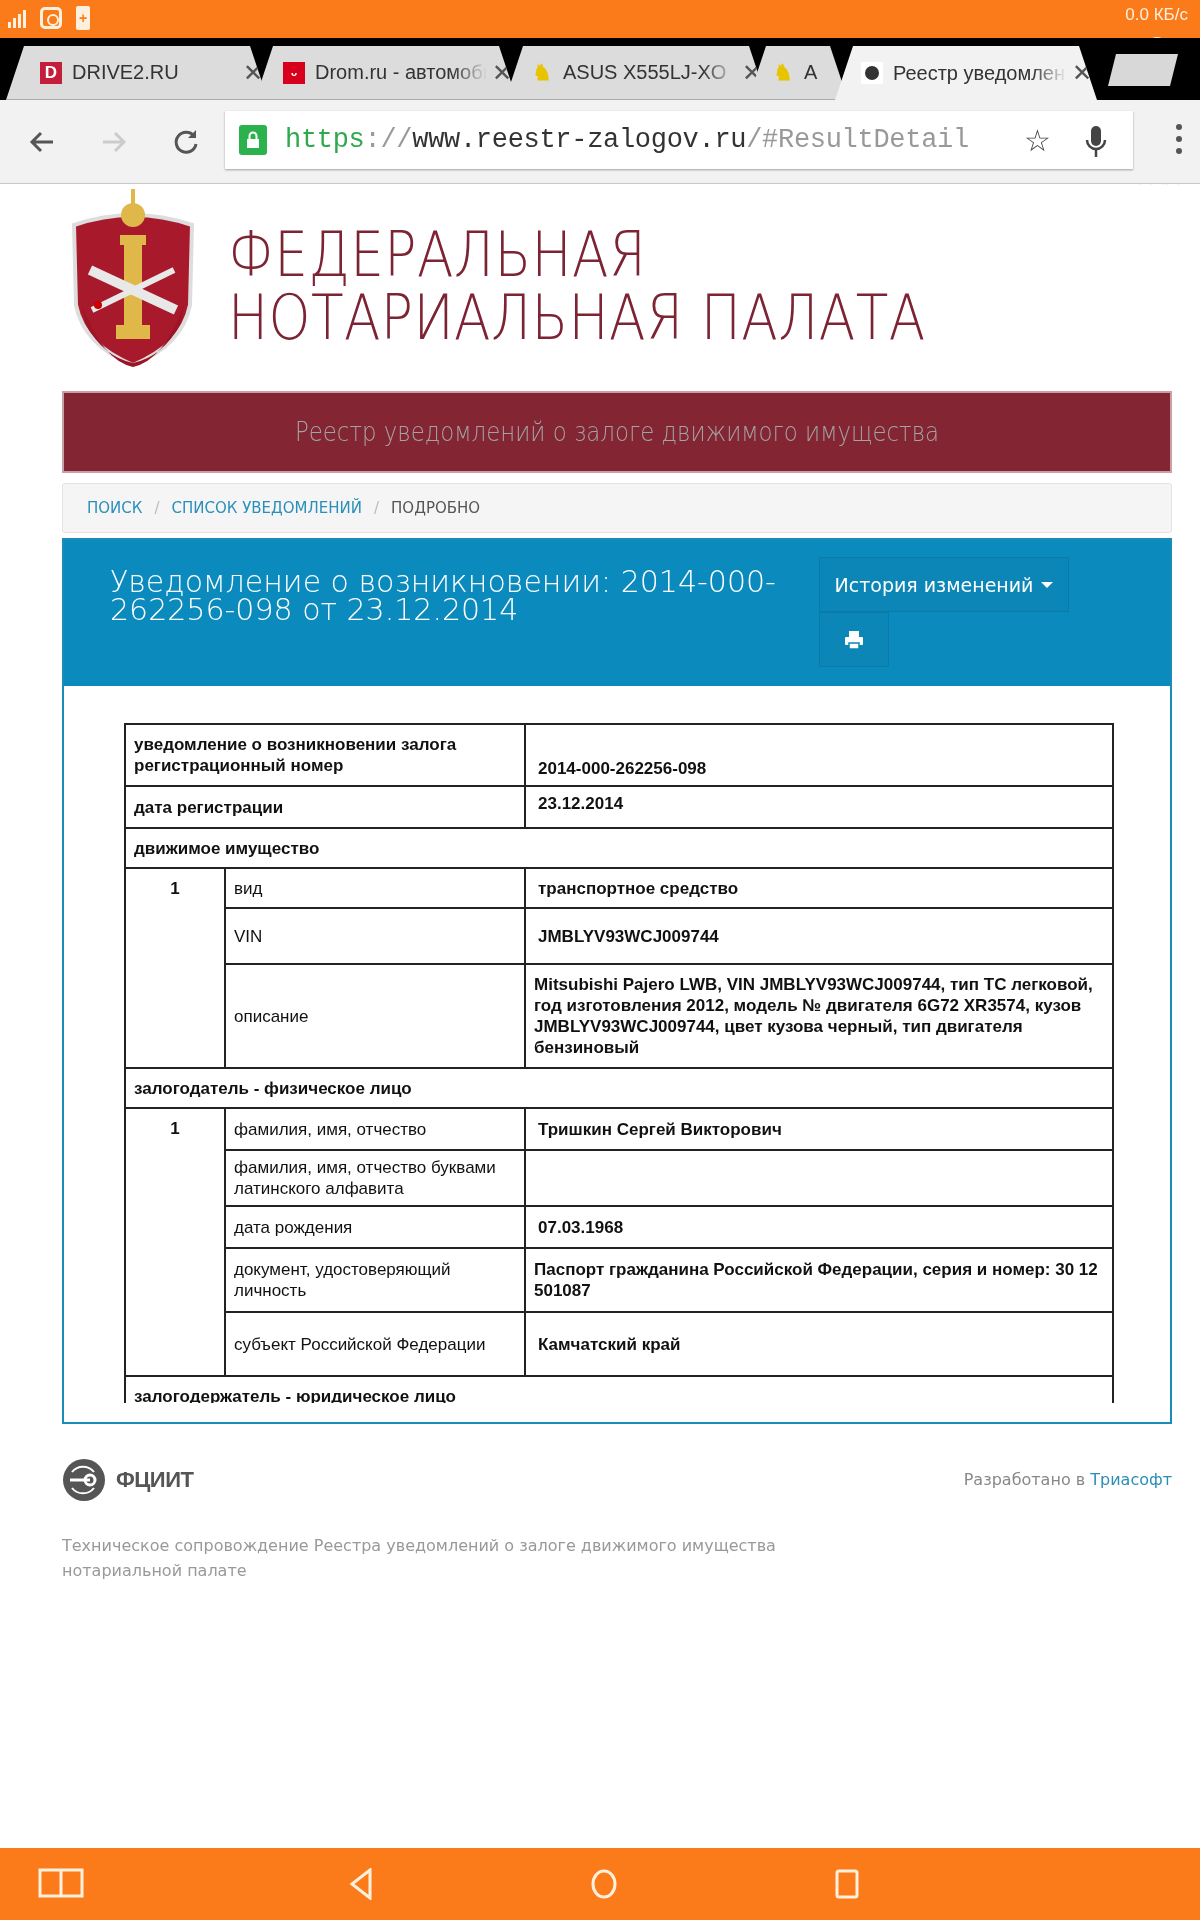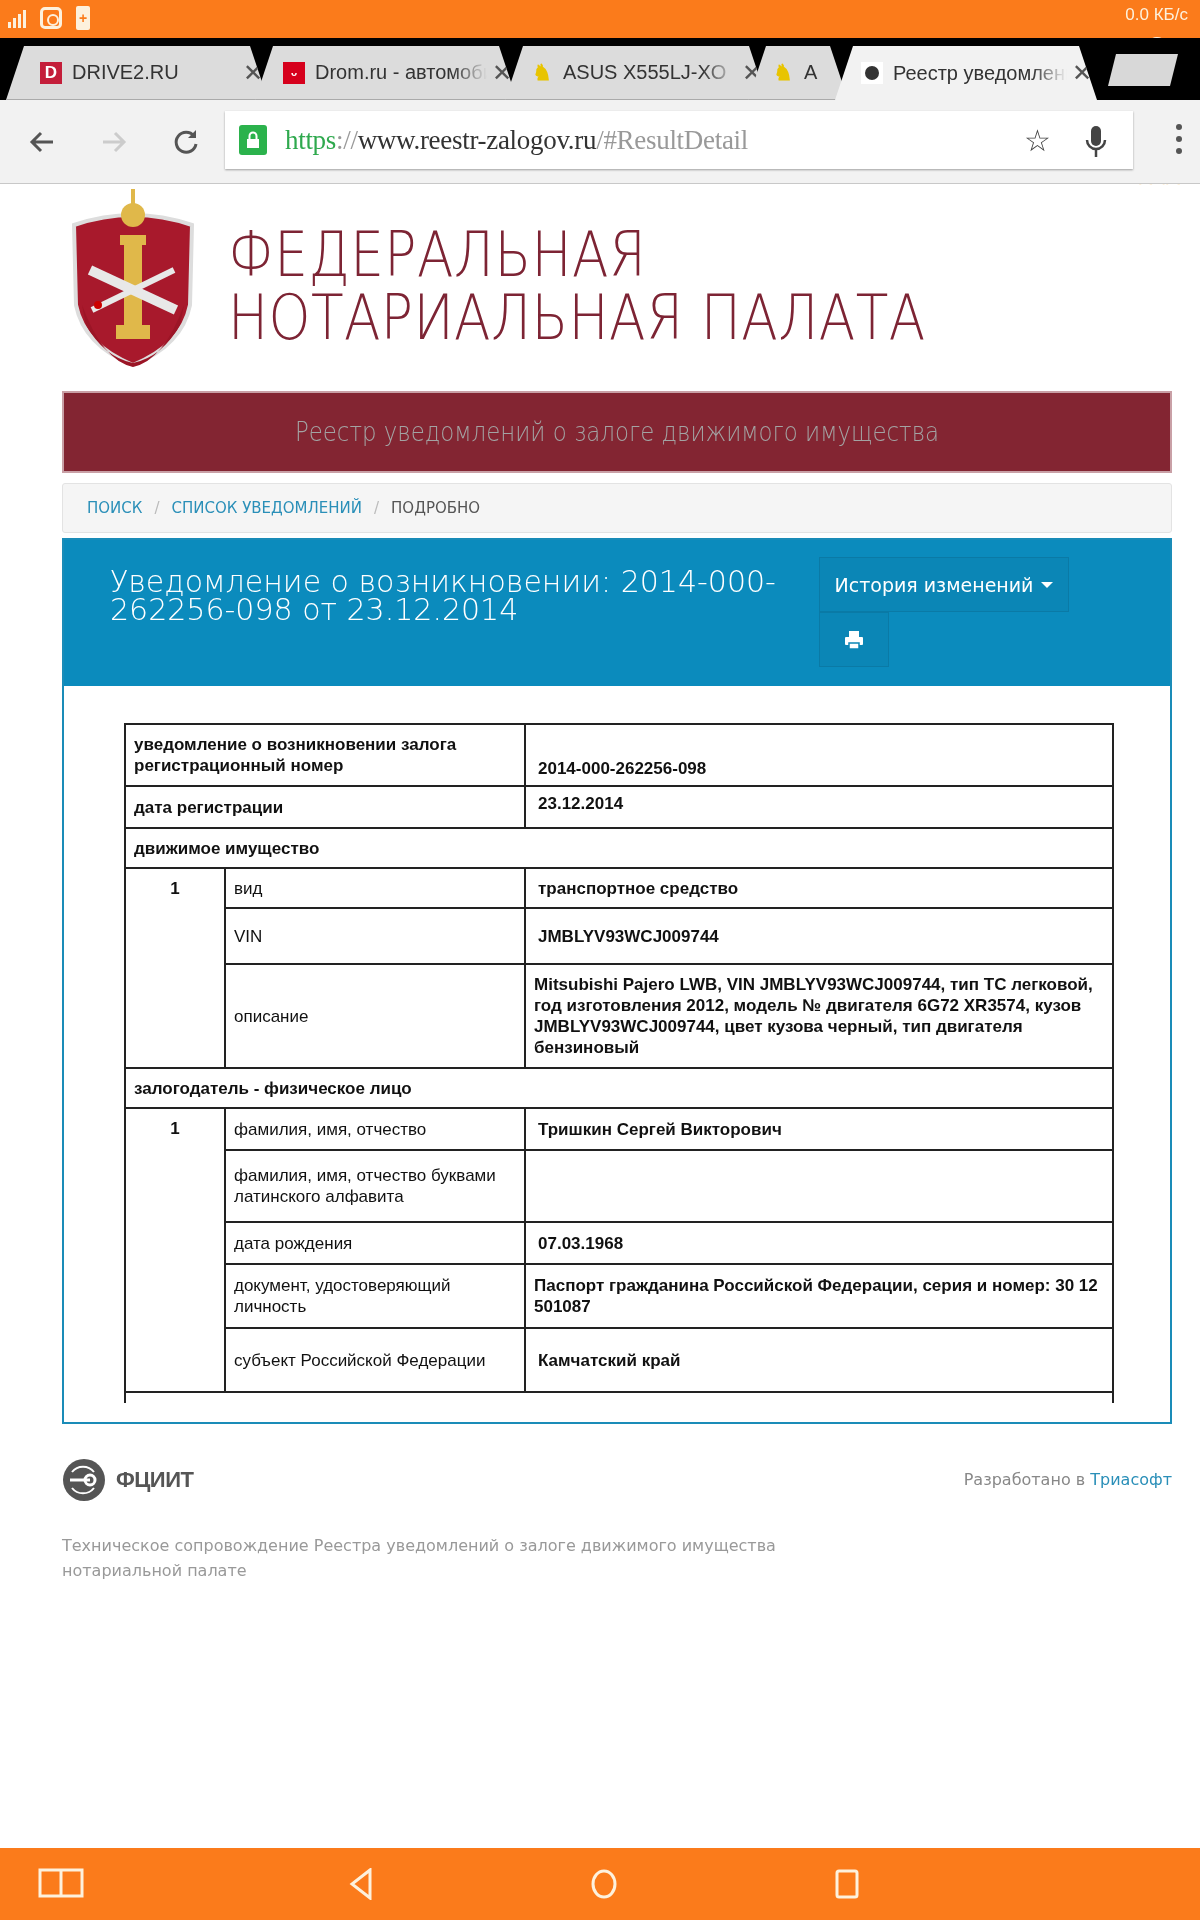--- a/index.html
+++ b/index.html
@@ -22,21 +22,21 @@
   .tab .fav { width: 22px; height: 22px; margin-right: 10px; flex: none; display: flex; align-items: center; justify-content: center; font-weight: bold; font-size: 17px; color: #fff; }
   .tab .title { white-space: nowrap; overflow: hidden; flex: 1; -webkit-mask-image: linear-gradient(90deg, #000 80%, transparent); mask-image: linear-gradient(90deg, #000 80%, transparent); }
   .tab .close { width: 30px; text-align: center; color: #555; font-size: 24px; flex: none; }
   .tab.active { background: #f2f2f2; z-index: 5; border-bottom: none; }
   .newtab { position: absolute; left: 1108px; top: 16px; width: 70px; height: 32px; background: #d8d8d8; clip-path: polygon(8px 0, 100% 0, calc(100% - 8px) 100%, 0 100%); }
 
   .toolbar { position: absolute; left: 0; top: 100px; width: 1200px; height: 84px; background: #f2f2f2; border-bottom: 1px solid #c8c8c8; }
   .navbtn { position: absolute; top: 22px; width: 40px; height: 40px; display: flex; align-items: center; justify-content: center; font-size: 30px; color: #555; }
   .omnibox { position: absolute; left: 225px; top: 11px; width: 908px; height: 58px; background: #fff; box-shadow: 0 1px 2px rgba(0,0,0,.35); display: flex; align-items: center; }
   .lock { width: 28px; height: 30px; background: #2bb24c; border-radius: 3px; margin-left: 14px; display: flex; align-items: center; justify-content: center; }
-  .url { margin-left: 18px; font-size: 27px; letter-spacing: -0.3px; font-family: Liberation Serif, serif; text-align: center; }
+  .url { margin-left: 18px; font-size: 27px; letter-spacing: -0.3px; font-family: Liberation Mono, monospace; text-align: center; }
   .url .scheme { color: #2fa94e; } .url .sep { color: #999; } .url .host { color: #333; } .url .path { color: #999; }
   .star { position: absolute; right: 82px; top: 12px; font-size: 30px; color: #444; }
   .mic { position: absolute; right: 26px; top: 14px; }
   .menu-dots { position: absolute; right: 18px; top: 24px; display: flex; flex-direction: column; gap: 6px; }
   .menu-dots i { width: 6px; height: 6px; background: #555; border-radius: 50%; display: block; }
 
   .page { position: absolute; left: 0; top: 185px; width: 1200px; height: 1663px; background: #fff; }
   .logo { position: absolute; left: 62px; top: 0; width: 142px; height: 190px; }
   .brand { position: absolute; left: 228px; top: 38px; color: #7d2434; font-size: 62px; line-height: 63px; font-weight: 300; letter-spacing: 0.5px; font-family: "DejaVu Sans", sans-serif; transform: scaleX(0.86); transform-origin: left; }
   .banner { position: absolute; left: 62px; top: 206px; width: 1110px; height: 82px; background: #832532; border: 2px solid #c9a0a6; color: #a3a3a3; font-size: 26px; display: flex; align-items: center; justify-content: center; font-family: "DejaVu Sans", sans-serif; font-weight: 300; }
@@ -245,21 +245,21 @@
           <td class="val" style="padding-left:8px">Mitsubishi Pajero LWB, VIN JMBLYV93WCJ009744, тип ТС легковой, год изготовления 2012, модель № двигателя 6G72 XR3574, кузов JMBLYV93WCJ009744, цвет кузова черный, тип двигателя бензиновый</td>
         </tr>
         <tr style="height:40px">
           <td class="b" colspan="3">залогодатель - физическое лицо</td>
         </tr>
         <tr style="height:42px">
           <td class="num" rowspan="5">1</td>
           <td class="lbl">фамилия, имя, отчество</td>
           <td class="val">Тришкин Сергей Викторович</td>
         </tr>
-        <tr style="height:72px">
+        <tr style="height:56px">
           <td class="lbl">фамилия, имя, отчество буквами латинского алфавита</td>
           <td class="val"></td>
         </tr>
         <tr style="height:42px">
           <td class="lbl">дата рождения</td>
           <td class="val">07.03.1968</td>
         </tr>
         <tr style="height:64px">
           <td class="lbl">документ, удостоверяющий личность</td>
           <td class="val" style="padding-left:8px">Паспорт гражданина Российской Федерации, серия и номер: 30 12 501087</td>

